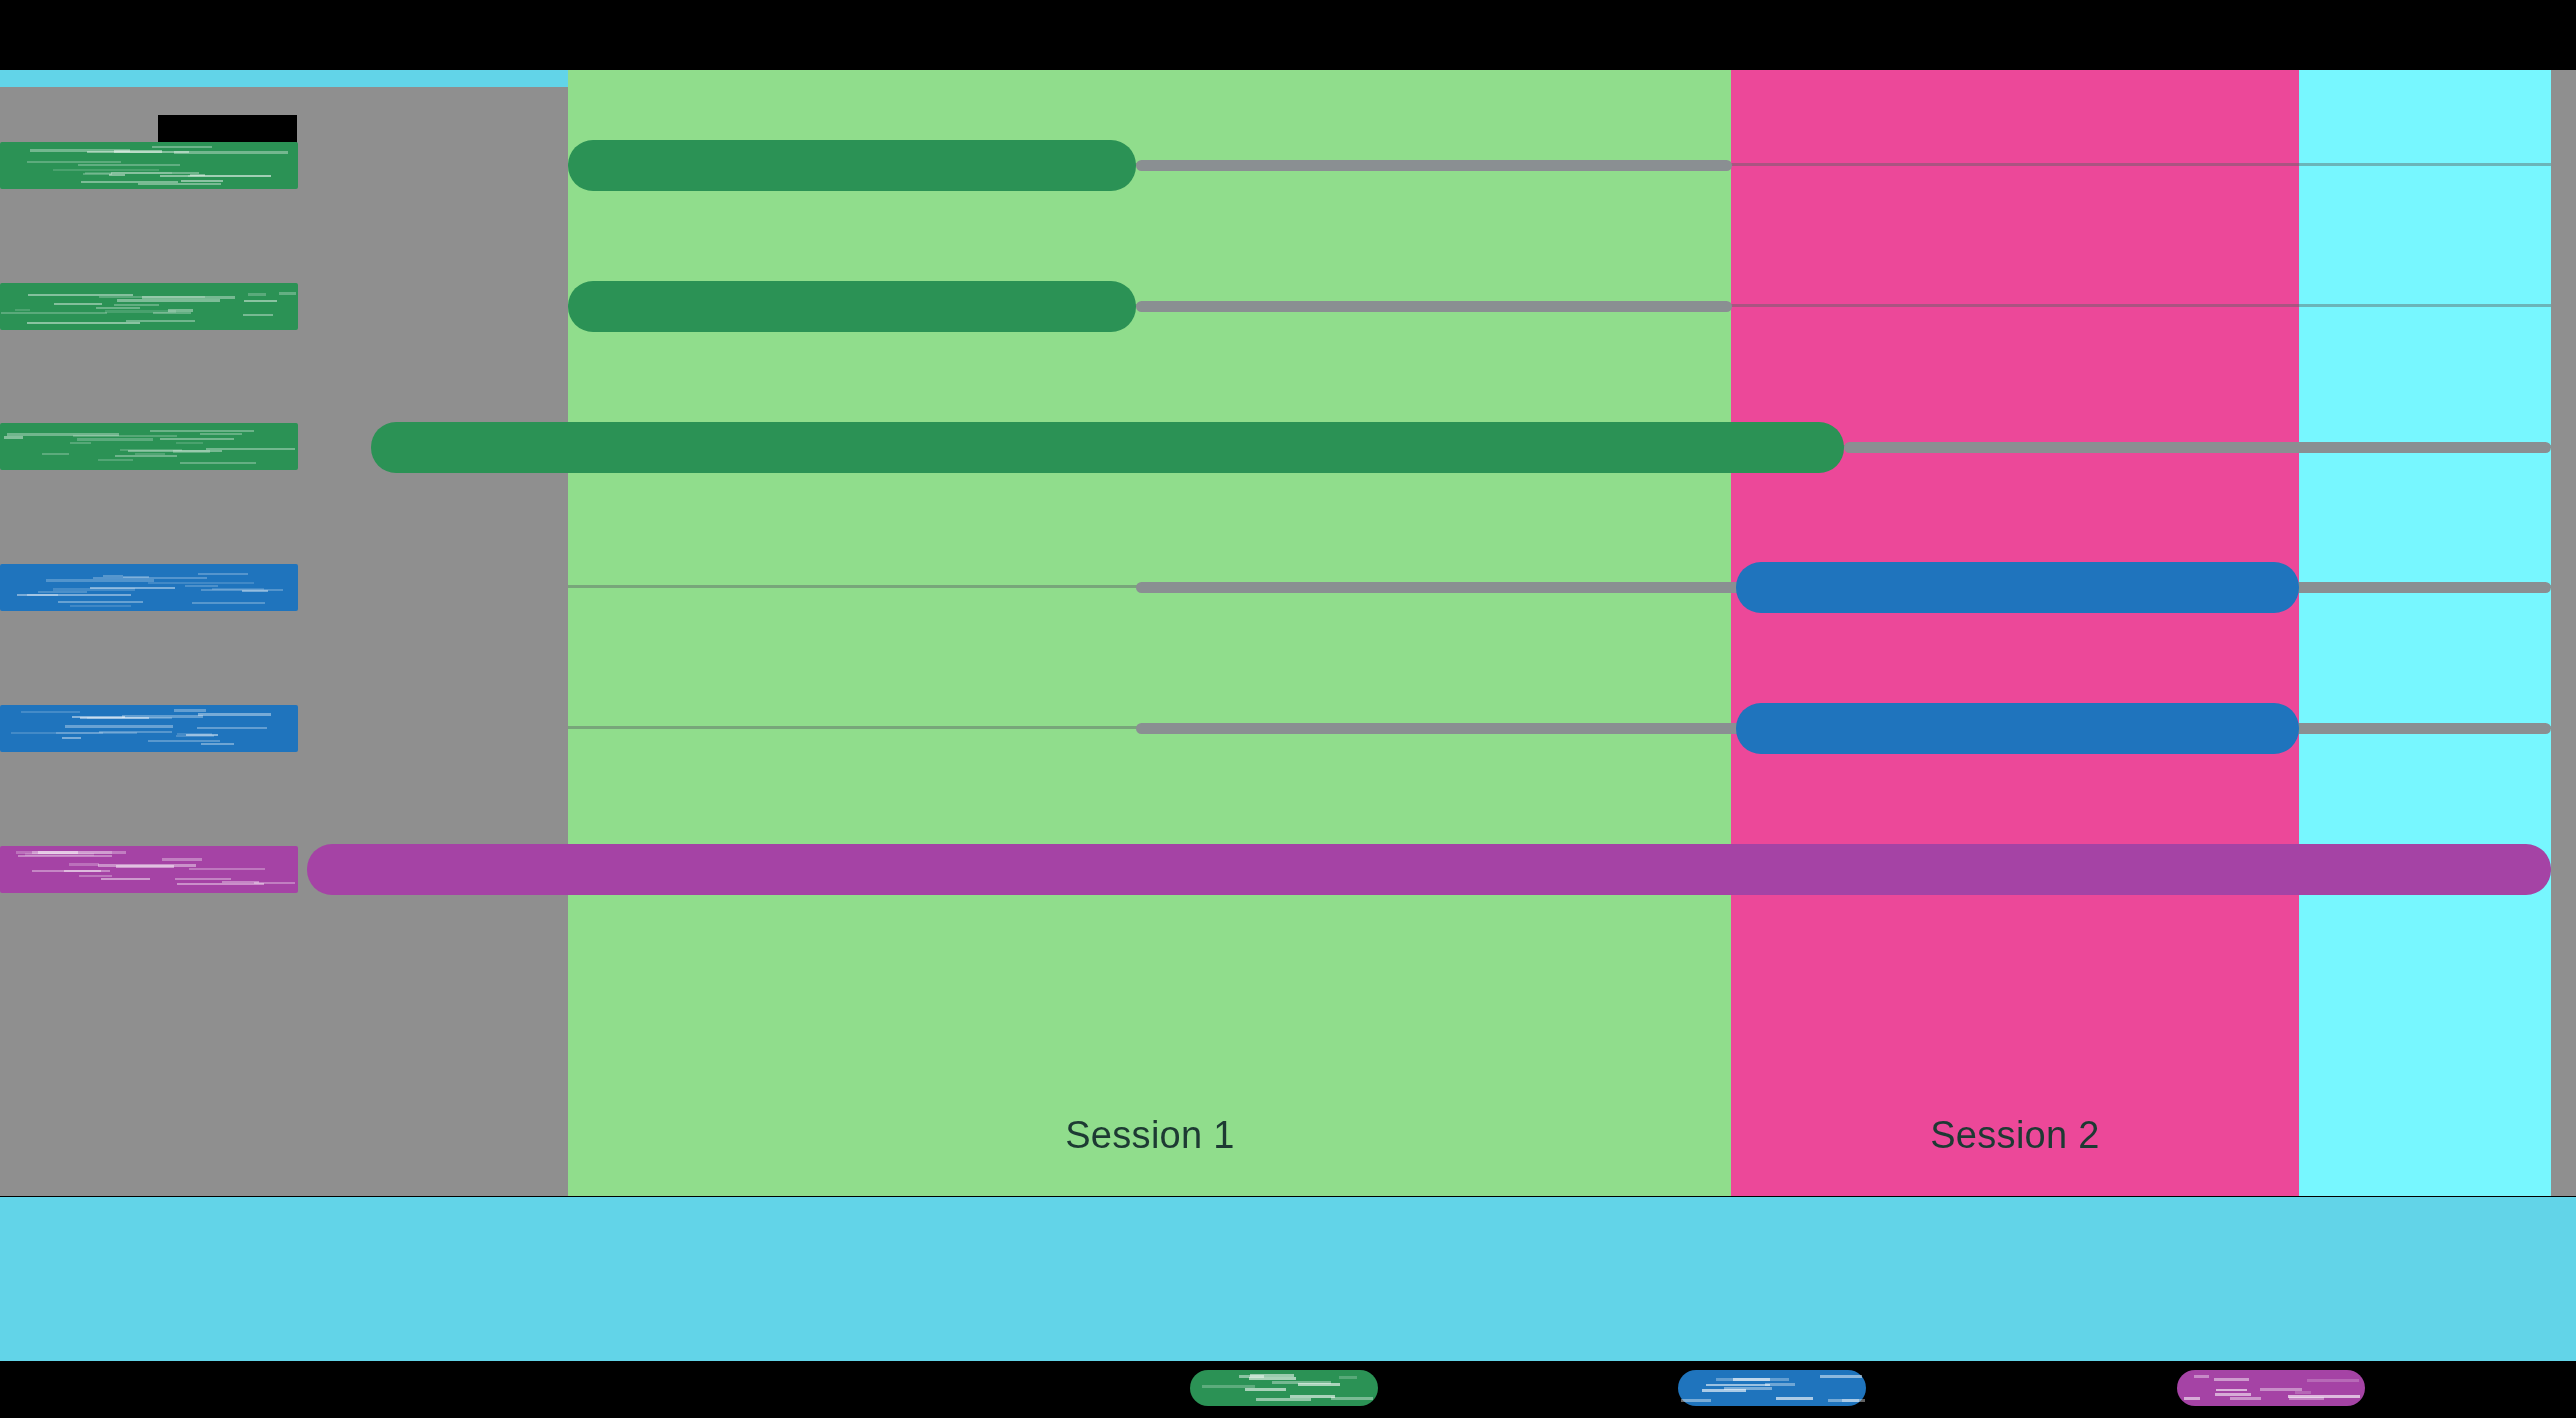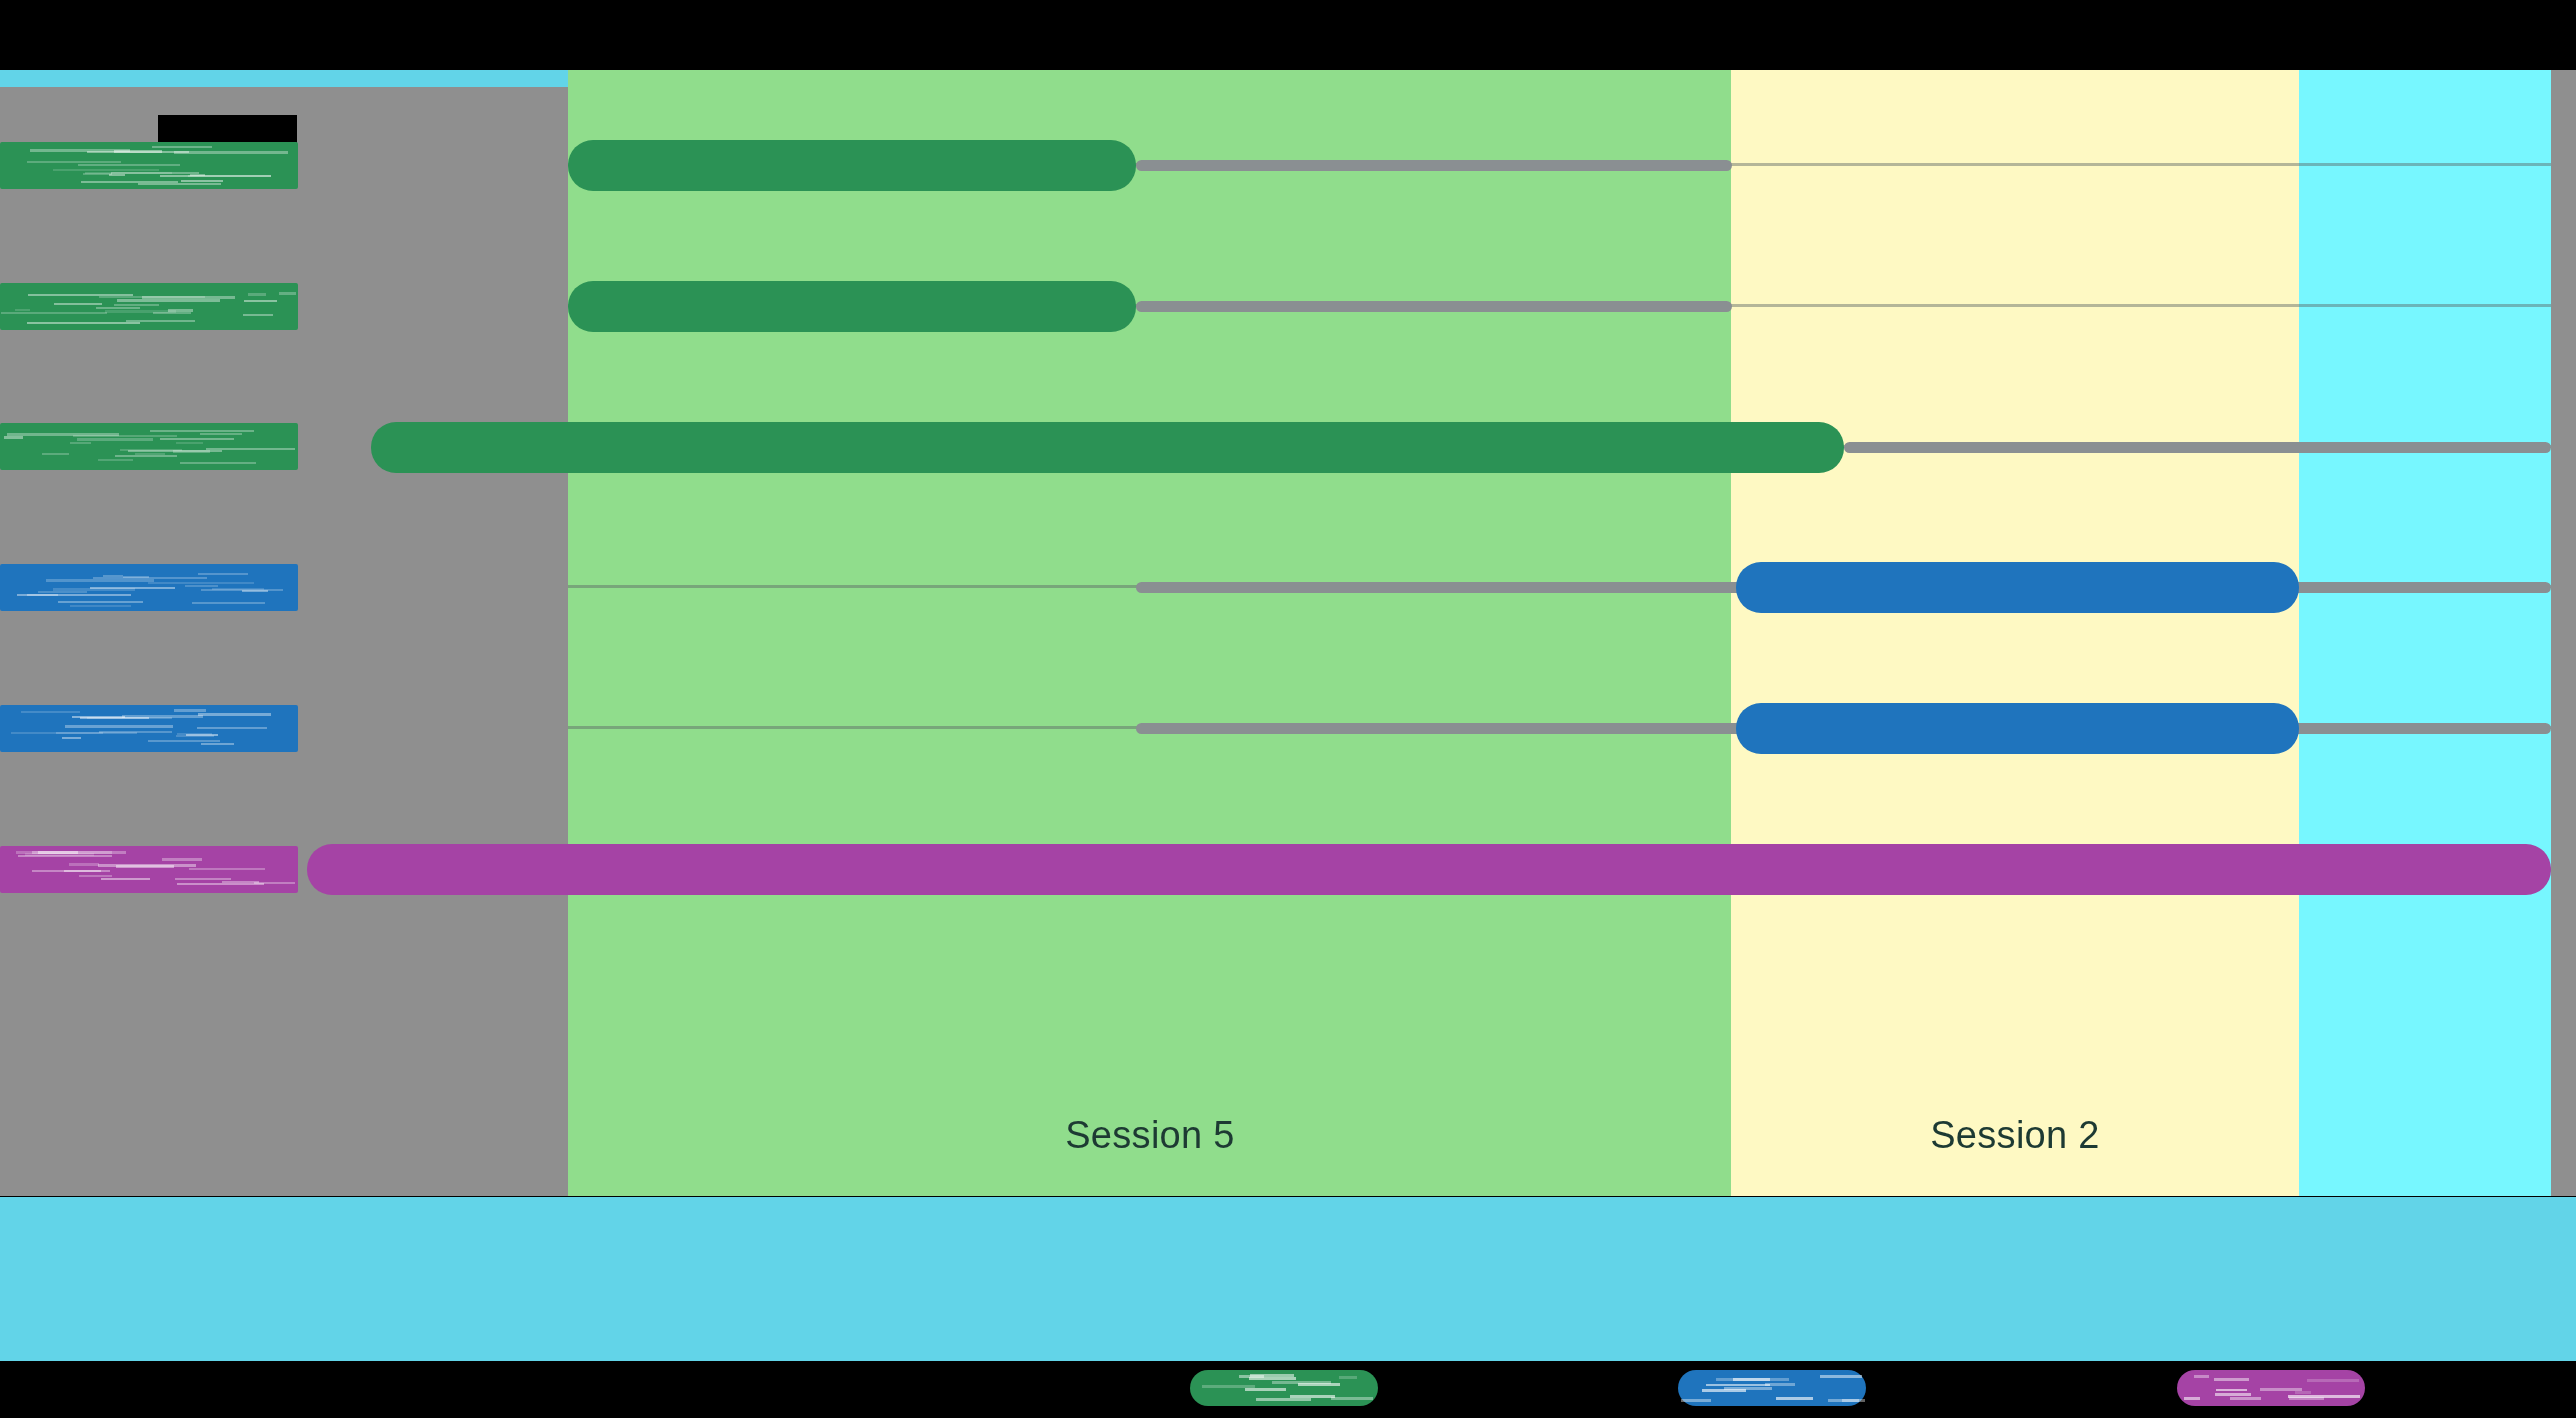--- a/index.html
+++ b/index.html
@@ -199,23 +199,23 @@
 <body>
 
 <div id="app">
 
   <div class="top-black"></div>
 
   <div class="chart-plate">
 
     <div id="session-bands">
         <div class="session-band s1" style="left: 568px; width: 1164px; background: rgb(144, 221, 140);">
-          <div class="session-band-label">Session 5</div>
-        </div>
-        <div class="session-band s2" style="left: 1731px; width: 568px; background: #fef9c3;">
+          <div class="session-band-label">Session 1</div>
+        </div>
+        <div class="session-band s2" style="left: 1731px; width: 568px; background: #ec4899;">
           <div class="session-band-label">Session 2</div>
         </div>
         <div class="session-band s3" style="left: 2299px; width: 252px; background: rgb(119, 247, 255);">
           <div class="session-band-label"></div>
         </div>
       </div>
 
     <div class="header-strip"></div>
     <div class="header-strip-line"></div>
 

